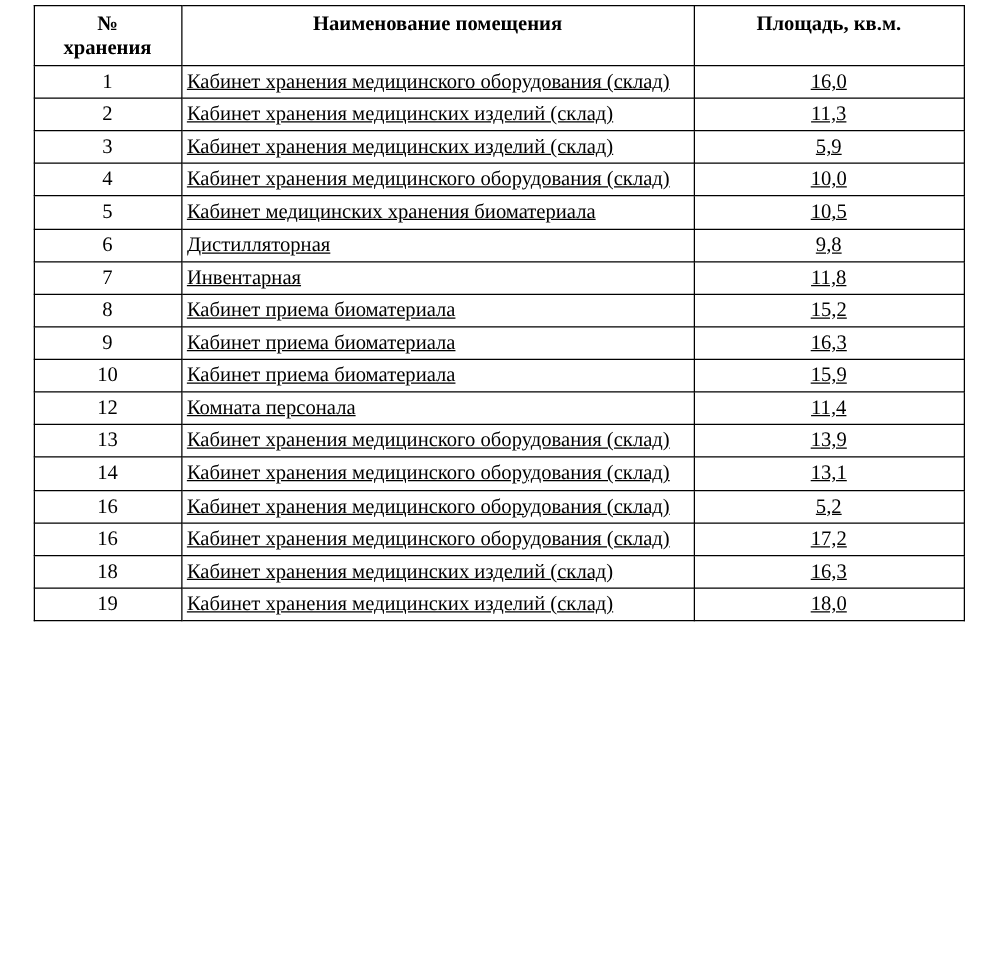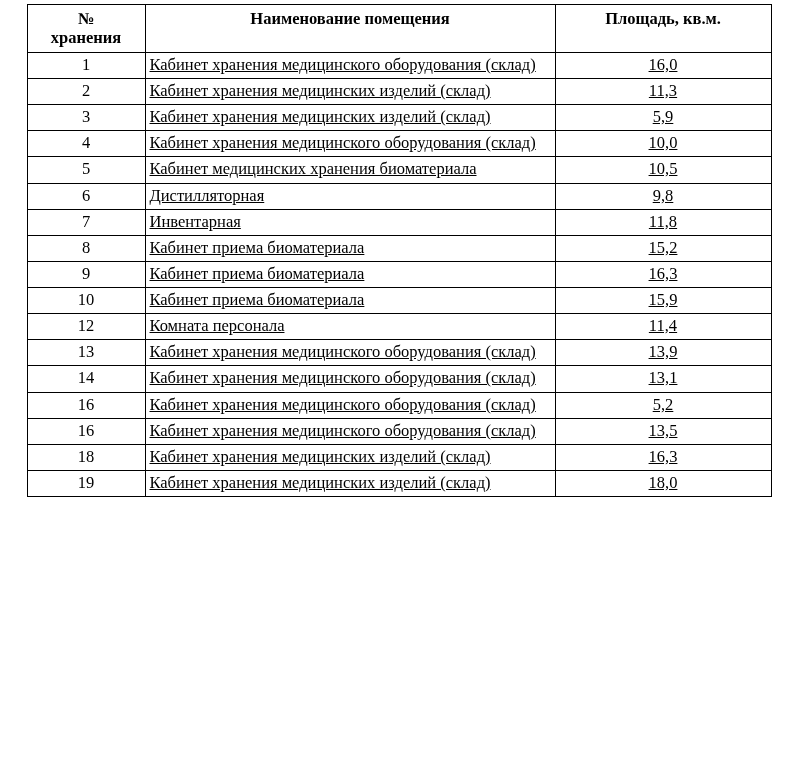--- a/index.html
+++ b/index.html
@@ -141,21 +141,21 @@
           <td class="area">13,1</td>
         </tr>
         <tr>
           <td class="num">16</td>
           <td class="name">Кабинет хранения медицинского оборудования (склад)</td>
           <td class="area">5,2</td>
         </tr>
         <tr>
           <td class="num">16</td>
           <td class="name">Кабинет хранения медицинского оборудования (склад)</td>
-          <td class="area">13,5</td>
+          <td class="area">17,2</td>
         </tr>
         <tr>
           <td class="num">18</td>
           <td class="name">Кабинет хранения медицинских изделий (склад)</td>
           <td class="area">16,3</td>
         </tr>
         <tr>
           <td class="num">19</td>
           <td class="name">Кабинет хранения медицинских изделий (склад)</td>
           <td class="area">18,0</td>

